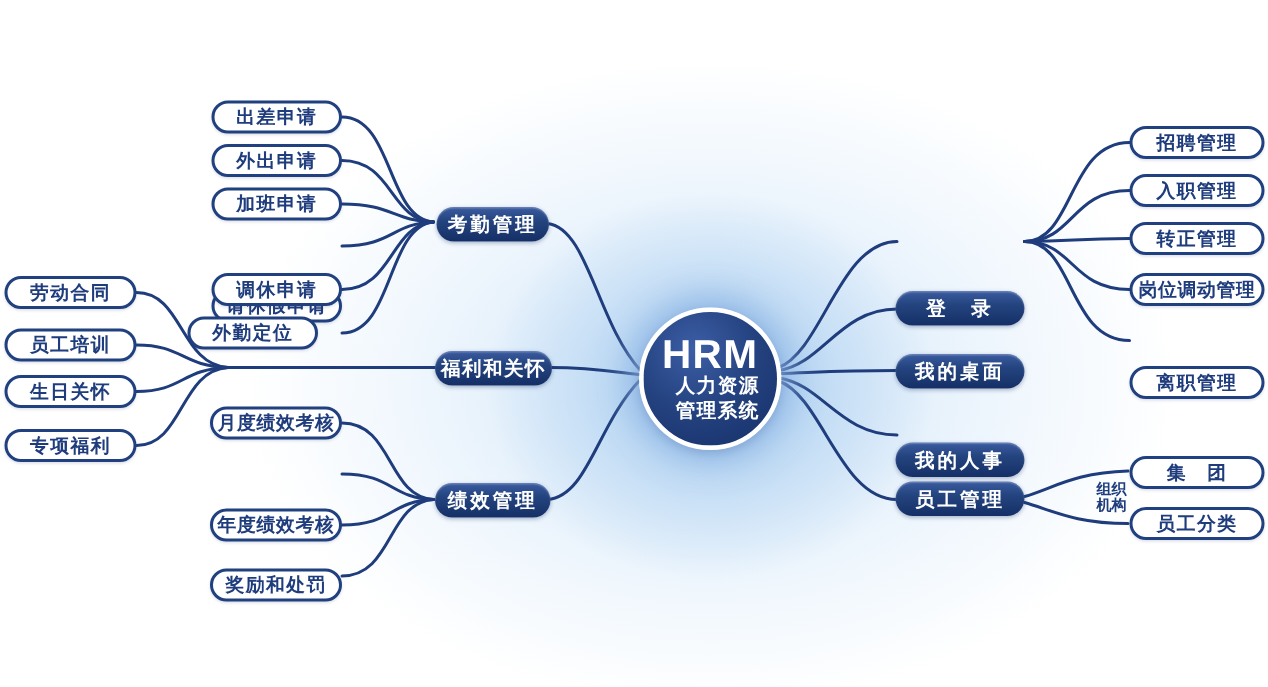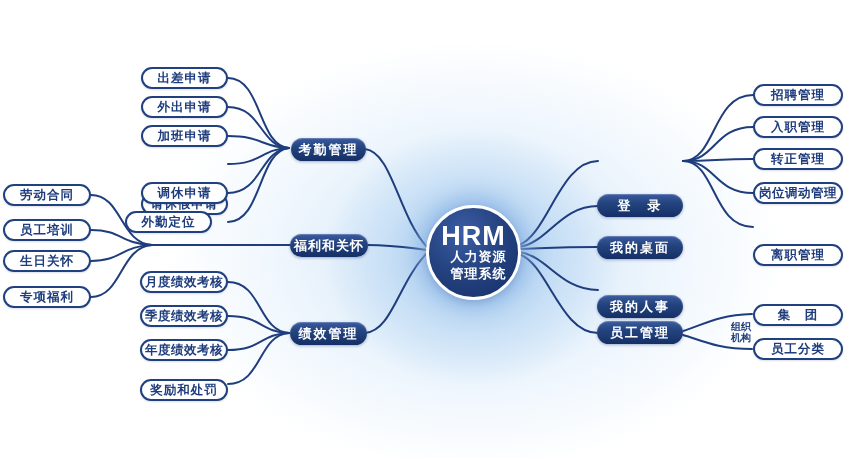--- a/index.html
+++ b/index.html
@@ -121,21 +121,20 @@
   <div class="pill pill-leaf" style="left:141px; top:153px; width:87px;margin-top:40px;">请休假申请</div>
   <div class="pill pill-leaf" style="left:141px; top:182px; width:87px;">调休申请</div>
   <div class="pill pill-leaf" style="left:125px; top:211px; width:87px;">外勤定位</div>
 
   <div class="pill pill-leaf" style="left:3px; top:184px; width:88px;">劳动合同</div>
   <div class="pill pill-leaf" style="left:3px; top:219px; width:88px;">员工培训</div>
   <div class="pill pill-leaf" style="left:3px; top:250px; width:88px;">生日关怀</div>
   <div class="pill pill-leaf" style="left:3px; top:286px; width:88px;">专项福利</div>
 
   <div class="pill pill-leaf" style="left:140px; top:271px; width:88px; letter-spacing:0.5px;">月度绩效考核</div>
-  <div class="pill pill-leaf" style="left:140px; top:305px; width:88px; letter-spacing:0.5px;">季度绩效考核</div>
   <div class="pill pill-leaf" style="left:140px; top:339px; width:88px; letter-spacing:0.5px;">年度绩效考核</div>
   <div class="pill pill-leaf" style="left:140px; top:379px; width:88px;">奖励和处罚</div>
 
   <div class="pill pill-leaf" style="left:753px; top:84px;  width:90px;">招聘管理</div>
   <div class="pill pill-leaf" style="left:753px; top:116px; width:90px;">入职管理</div>
   <div class="pill pill-leaf" style="left:753px; top:148px; width:90px;">转正管理</div>
   <div class="pill pill-leaf" style="left:753px; top:182px; width:90px; letter-spacing:0.5px;">岗位调动管理</div>
   <div class="pill pill-leaf" style="left:753px; top:216px; width:90px;margin-top:28px;">离职管理</div>
 
   <div class="edge-label">

